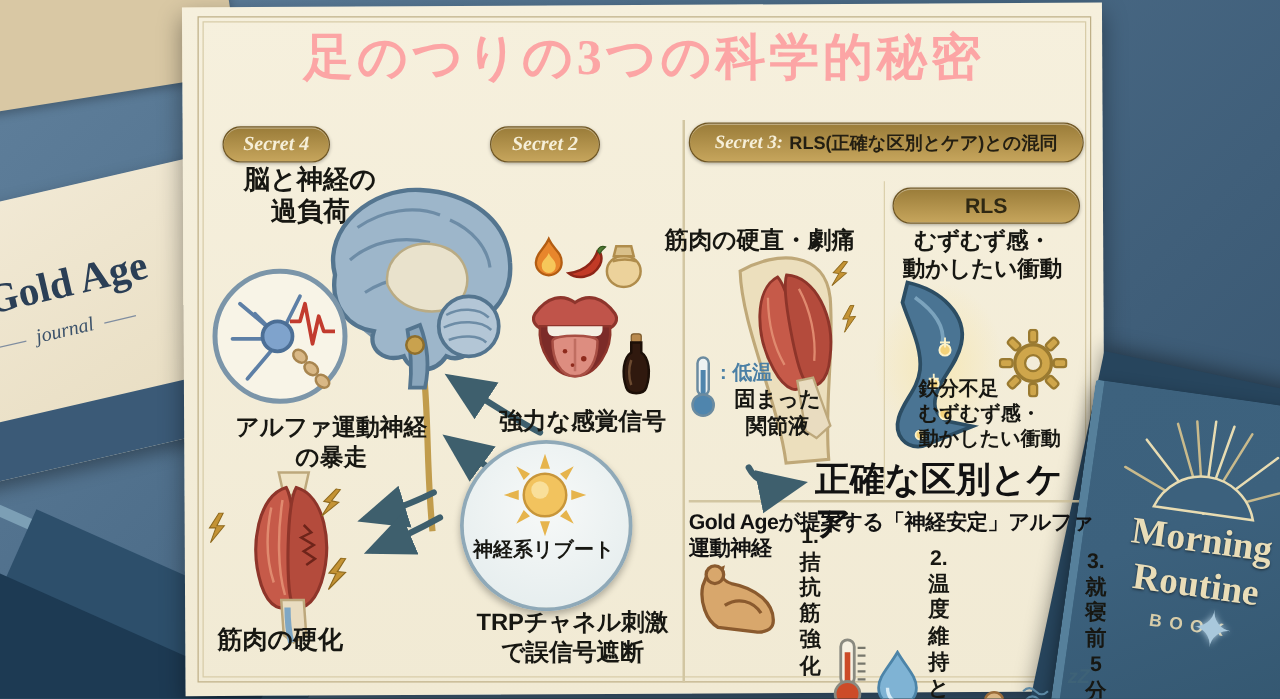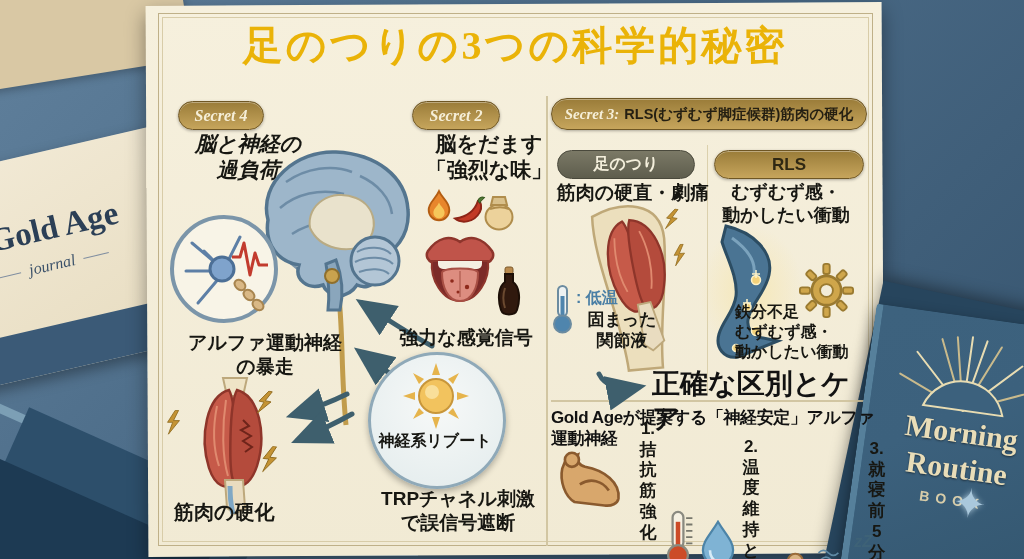--- a/index.html
+++ b/index.html
@@ -25,40 +25,40 @@
   .book-under{right:-42px;top:300px;width:215px;height:290px;background:#27455d;transform:rotate(12deg);z-index:3;box-shadow:0 -4px 16px rgba(0,0,0,.4);}
   .book{right:-30px;top:316px;width:190px;height:270px;background:linear-gradient(150deg,#44698522,#3c617d 40%,#33566f);background-color:#3c617d;transform:rotate(8deg);border-left:7px solid #56809b;border-radius:3px;z-index:4;box-shadow:0 6px 14px rgba(0,0,0,.45);}
   .book-title{position:absolute;left:0;top:98px;width:100%;text-align:center;font-family:"Liberation Serif",serif;font-weight:bold;color:#e9ddb8;font-size:30px;line-height:1.2;text-shadow:0 1px 2px rgba(0,0,0,.5);}
   .book-caption{position:absolute;left:0;top:176px;width:100%;text-align:center;color:#d8cda9;font-size:14px;letter-spacing:6px;font-weight:bold;}
   .book-sparkle{position:absolute;left:96px;top:162px;font-size:40px;color:#a9c8dc;text-shadow:0 0 6px rgba(210,235,250,.8);}
 
   
   .paper{left:147px;top:4px;width:736px;height:551px;background:linear-gradient(180deg,#f6f0dd,#f1ead4);transform:rotate(-0.3deg);box-shadow:0 8px 20px rgba(0,0,0,.4);z-index:2;}
   .paper-frame{left:158px;top:13px;width:713px;height:531px;border:1.5px solid #bfb088;z-index:2;pointer-events:none;}
   .paper-frame:after{content:"";position:absolute;inset:3px;border:1px solid #d8cca8;}
-  .page-title{left:148px;top:18px;width:734px;text-align:center;font-family:"Liberation Serif",serif;font-weight:bold;font-size:40px;letter-spacing:3px;color:#eab308;z-index:3;}
+  .page-title{left:148px;top:18px;width:734px;text-align:center;font-family:"Liberation Serif",serif;font-weight:bold;font-size:40px;letter-spacing:3px;color:#fca5a5;z-index:3;}
   .pill{position:absolute;display:flex;align-items:center;justify-content:center;border-radius:16px;z-index:4;}
   .gold{background:linear-gradient(#9a7c39,#c6a55c);border:1.5px solid #6e5624;color:#f6efd8;font-family:"Liberation Serif",serif;font-style:italic;font-weight:bold;font-size:16px;box-shadow:inset 0 1px 0 rgba(255,255,255,.35),0 1px 3px rgba(0,0,0,.3);}
   .heading{position:absolute;font-weight:bold;color:#17171​2;color:#171712;z-index:4;line-height:1.25;}
 
   #secret1-badge{left:178px;top:101px;width:84px;height:27px;}
-  #secret2-badge{left:412px;top:101px;width:86px;height:27px;text-align:right;}
+  #secret2-badge{left:392px;top:101px;width:86px;height:27px;text-align:right;}
   #secret3-badge{left:551px;top:98px;width:314px;height:30px;gap:5px;font-size:15px;}
   #secret3-badge .t{font-family:"Liberation Sans",sans-serif;font-style:normal;color:#241f12;font-weight:bold;font-size:14.5px;}
-  #secret1-heading{left:158px;top:131px;width:180px;font-size:21px;text-align:center;font-style:italic;}
+  #secret1-heading{left:158px;top:131px;width:180px;font-size:21px;text-align:center;}
   #secret2-heading{left:400px;top:131px;width:178px;font-size:21px;text-align:center;}
   #neuron-caption{left:158px;top:331px;width:214px;font-size:19px;text-align:center;}
   #muscle-caption{left:174px;top:500px;width:180px;font-size:20px;}
   #signal-caption{left:392px;top:326px;width:148px;font-size:19px;text-align:center;}
   #reboot-circle{left:368px;top:352px;width:132px;height:131px;border-radius:50%;background:radial-gradient(circle at 50% 38%,#f7f9f8,#e2ebec);border:3px solid #8fa9b8;box-shadow:0 3px 6px rgba(0,0,0,.28);z-index:4;}
   #reboot-caption{left:368px;top:431px;width:134px;font-size:16px;text-align:center;z-index:5;}
   #trp-caption{left:370px;top:487px;width:176px;font-size:19px;text-align:center;}
 
   #cramp-badge{left:557px;top:150px;width:136px;height:27px;background:linear-gradient(#7b7966,#5e5d4d);border:1.5px solid #4a493c;color:#f4efdc;font-weight:bold;font-size:16px;}
-  #cramp-heading{left:556px;top:181px;width:154px;font-size:19px;text-align:center;}
+  #cramp-heading{left:531px;top:181px;width:154px;font-size:19px;text-align:center;}
   #cold-caption{left:576px;top:288px;font-size:16px;color:#4a7fa5;z-index:4;position:absolute;font-weight:bold;}
   #joint-caption{left:572px;top:309px;width:100px;font-size:17px;text-align:center;}
   #rls-badge{left:714px;top:150px;width:148px;height:27px;font-family:"Liberation Sans",sans-serif;font-style:normal;color:#2f2813;font-size:17px;}
   #rls-heading{left:703px;top:181px;width:166px;font-size:18px;text-align:center;}
   #iron-caption{left:735px;top:302px;width:146px;font-size:16px;text-align:left;}
   #care-caption{left:652px;top:366px;width:226px;font-size:28px;color:#121212;}
   #solution-heading{left:551px;top:407px;width:326px;font-size:17px;letter-spacing:-0.4px;color:#121212;}
 
   .divider{position:absolute;background:#d2c6a2;z-index:3;}
   #div-main{left:546px;top:96px;width:2px;height:450px;}
@@ -205,22 +205,20 @@
       <path d="M12,0 L3,14 L9,14 L4,28 L17,12 L10,12 L16,0 Z" fill="#c49334" stroke="#8f6a1e"></path>
     </svg>
   <svg class="illus" style="left:260px;top:446px;transform:rotate(6deg)" width="19" height="30" viewBox="0 0 20 32">
       <path d="M12,0 L3,14 L9,14 L4,28 L17,12 L10,12 L16,0 Z" fill="#c49334" stroke="#8f6a1e"></path>
     </svg>
   <div class="heading" id="muscle-caption">筋肉の硬化</div>
 
   <div class="pill gold" id="secret2-badge">
       <span>Secret 2</span>
     </div>
-  <div class="heading pre" id="secret2-heading">脳をだます
-「強烈な味」</div>
 
   <svg class="illus" style="left:424px;top:189px" width="30" height="40" viewBox="0 0 32 42">
     <path d="M16,2 C20,11 27,13 27,22 A11,11 0 1,1 5,22 C5,14 12,11 16,2 Z" fill="#e8862c" stroke="#b35d12" stroke-width="2"></path>
     <path d="M16,14 C18,19 22,20 22,25 A6,6 0 1,1 10,25 C10,20 14,19 16,14 Z" fill="#f6c75a"></path>
   </svg>
   <svg class="illus" style="left:452px;top:193px;transform:rotate(6deg)" width="34" height="34" viewBox="0 0 34 34">
     <path d="M4,27 C10,31 23,30 28,18 C30,13 28,7 25,7 C24,12 20,23 4,27 Z" fill="#c23a26" stroke="#8e2517" stroke-width="2"></path>
     <path d="M25,7 C25,4 28,2 31,3 C29,5 28,6 27,9 Z" fill="#4e7a33" stroke="#35561f"></path>
   </svg>
   <svg class="illus" style="left:482px;top:193px" width="34" height="38" viewBox="0 0 34 38">
@@ -260,26 +258,23 @@
       <circle cx="33" cy="33" r="17" fill="#f2c35e" stroke="#c8963a" stroke-width="2"></circle>
       <circle cx="29" cy="29" r="7" fill="#f9df9a"></circle>
     </svg>
   </div>
   <div class="heading" id="reboot-caption">神経系リブート</div>
   <div class="heading pre" id="trp-caption">TRPチャネル刺激
 で誤信号遮断</div>
 
   <div class="pill gold" id="secret3-badge">
     <span>Secret 3:</span>
-    <span class="t">RLS(むずむず脚症候群)筋肉の硬化</span>
-  </div>
-
-  <div class="pill" id="cramp-badge">
-      <span>足のつり</span>
-    </div>
+    <span class="t">RLS(正確な区別とケア)との混同</span>
+  </div>
+
   <div class="heading" id="cramp-heading">筋肉の硬直・劇痛</div>
 
   <svg class="illus" style="left:582px;top:198px" width="120" height="180" viewBox="0 0 120 180">
     <g transform="rotate(-12 60 90)">
       <path d="M26,10 C58,0 96,8 92,46 C86,90 70,126 64,172 L30,168 C34,118 18,54 26,10 Z" fill="#ecdfbd" stroke="#bfa878" stroke-width="2.5"></path>
       <g transform="translate(12,8) scale(0.92)">
         <path d="M46,14 C24,20 16,60 26,92 C32,112 44,120 50,106 C54,94 54,28 46,14 Z" fill="#c65a49" stroke="#8e352a" stroke-width="2.5"></path>
         <path d="M54,14 C78,20 88,58 76,92 C70,112 56,120 50,106 C46,94 46,28 54,14 Z" fill="#b44b3c" stroke="#8e352a" stroke-width="2.5"></path>
         <g stroke="#e08a6f" stroke-width="2" fill="none">
             <path d="M34,30 C30,50 30,72 36,90"></path>

